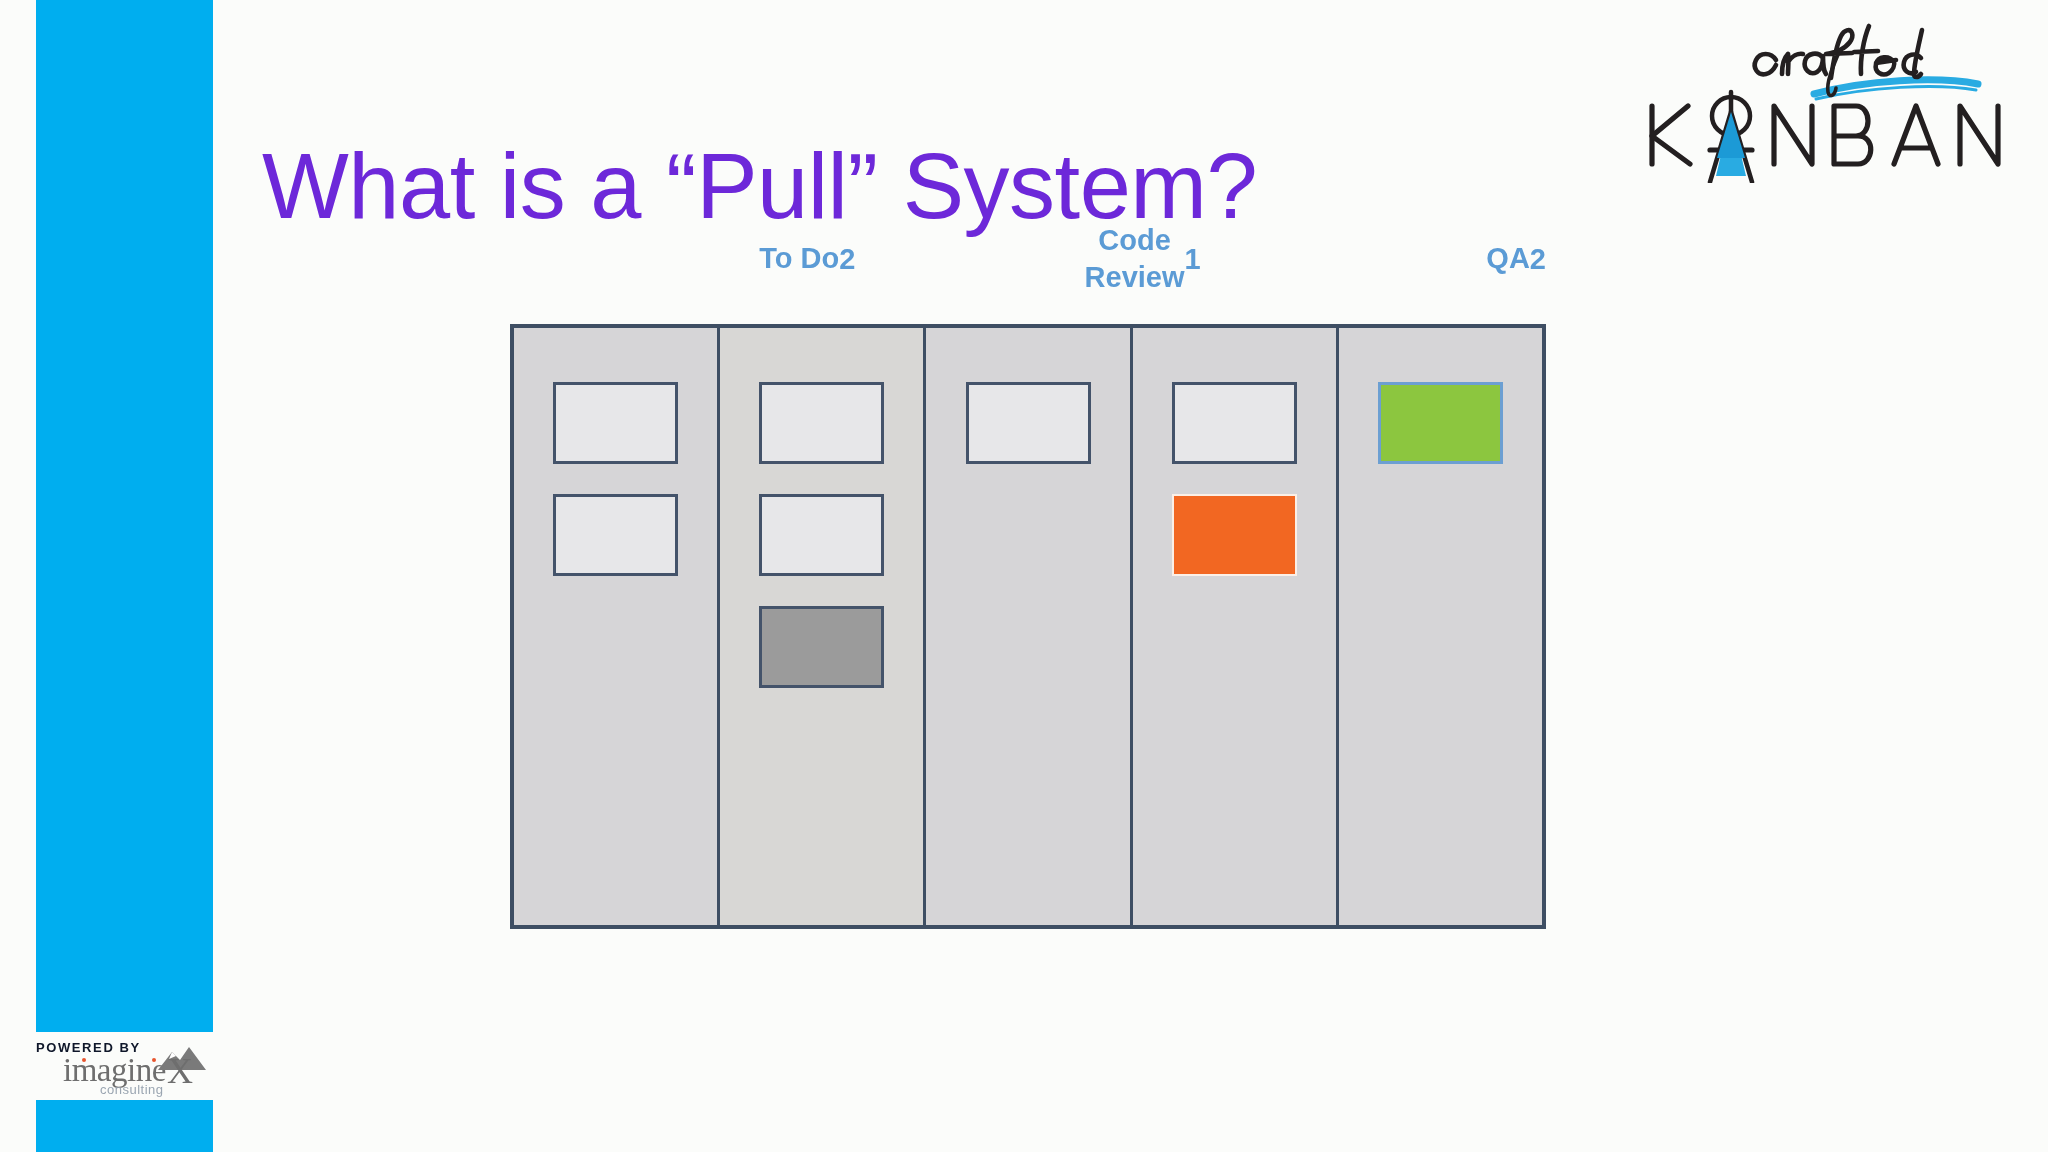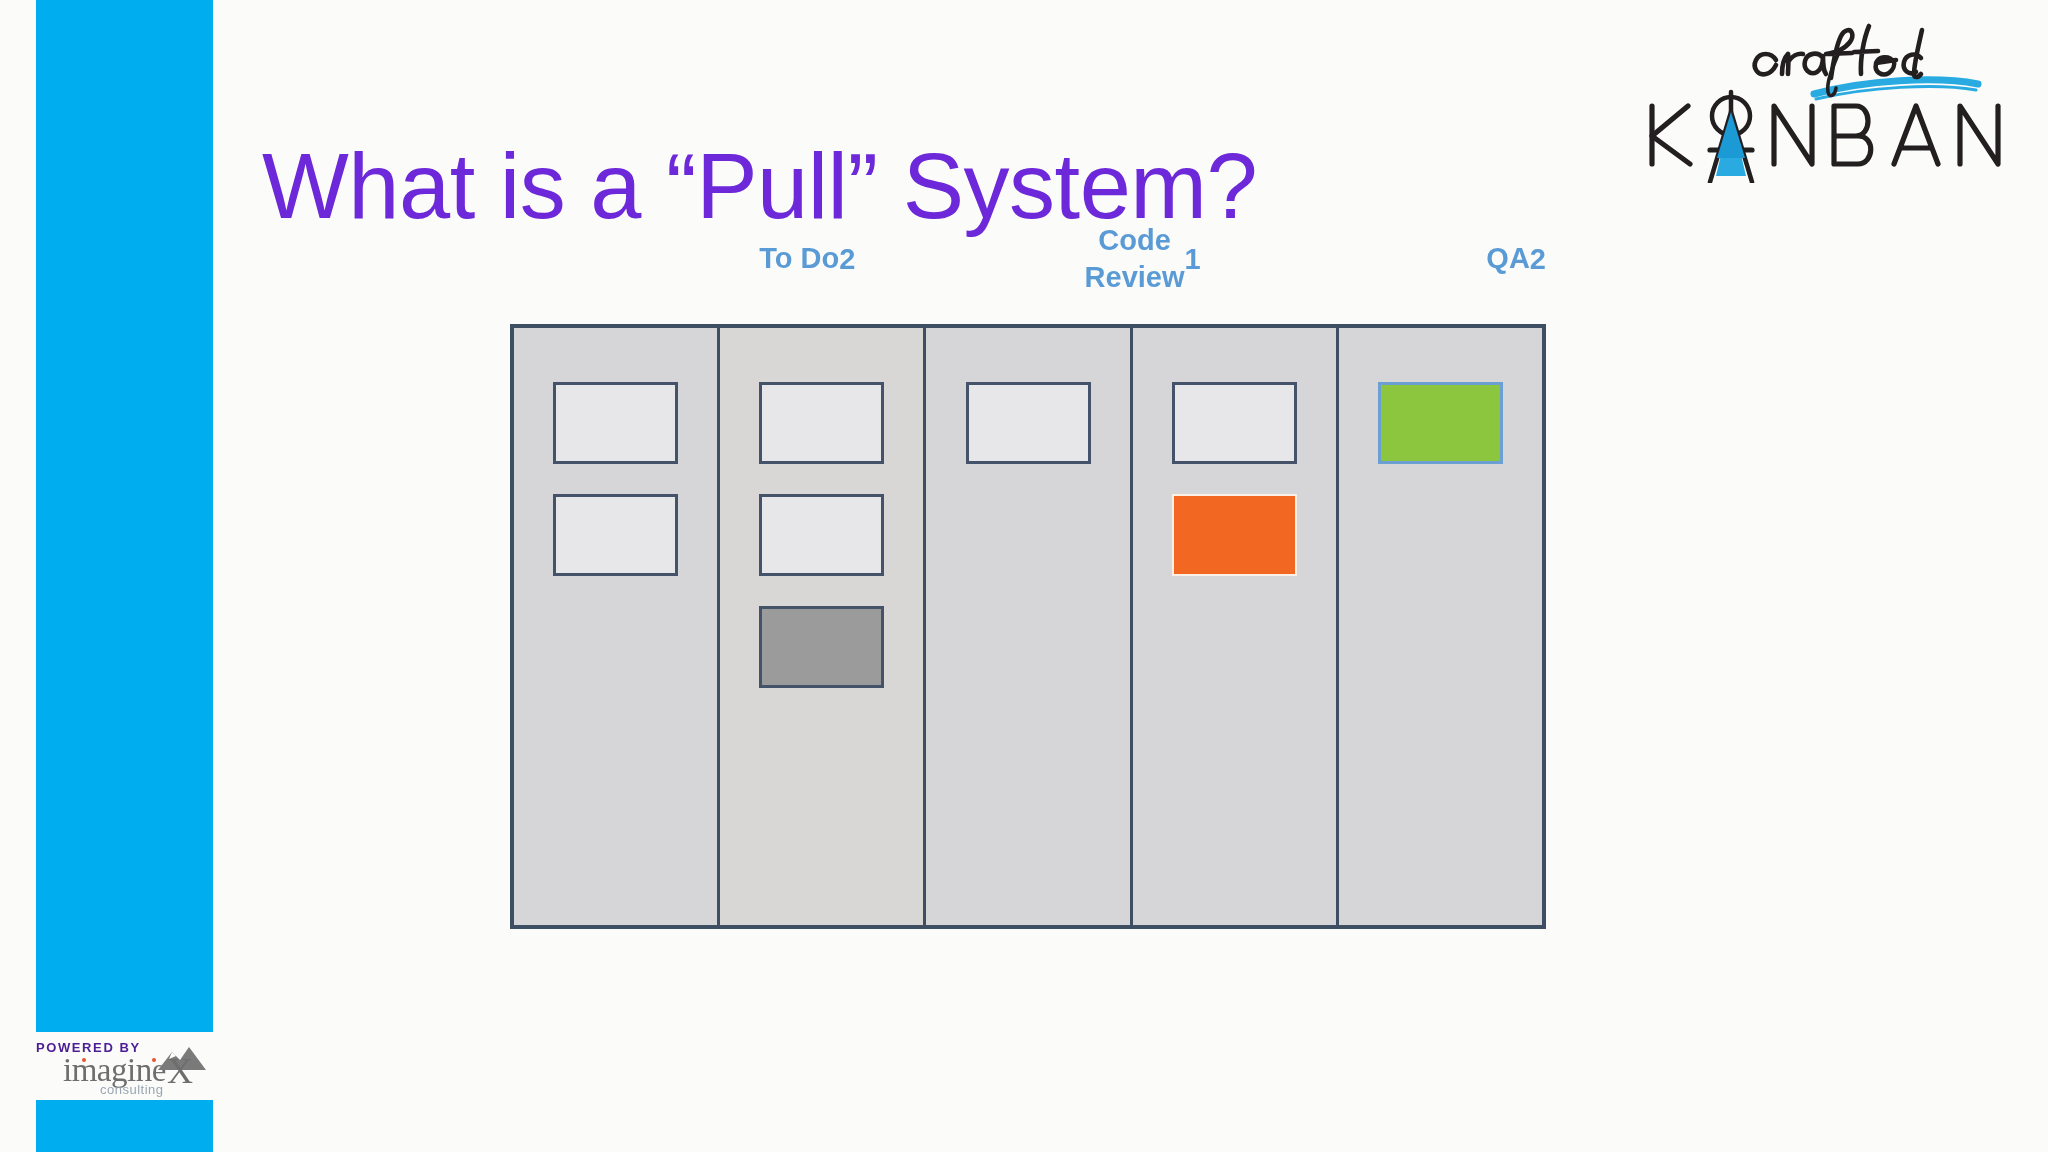--- a/index.html
+++ b/index.html
@@ -137,21 +137,21 @@
   .powered-by {
     position: absolute;
     left: 36px;
     top: 1040px;
     width: 180px;
     height: 58px;
   }
   .pb-label {
     font-size: 13px;
     letter-spacing: 1.6px;
-    color: #4c1d95;
+    color: #0f172a;
     font-weight: bold;
   }
   .pb-wordmark {
     position: relative;
     margin-top: -3px;
     height: 38px;
   }
   .pb-imagine {
     position: absolute;
     left: 27px;

